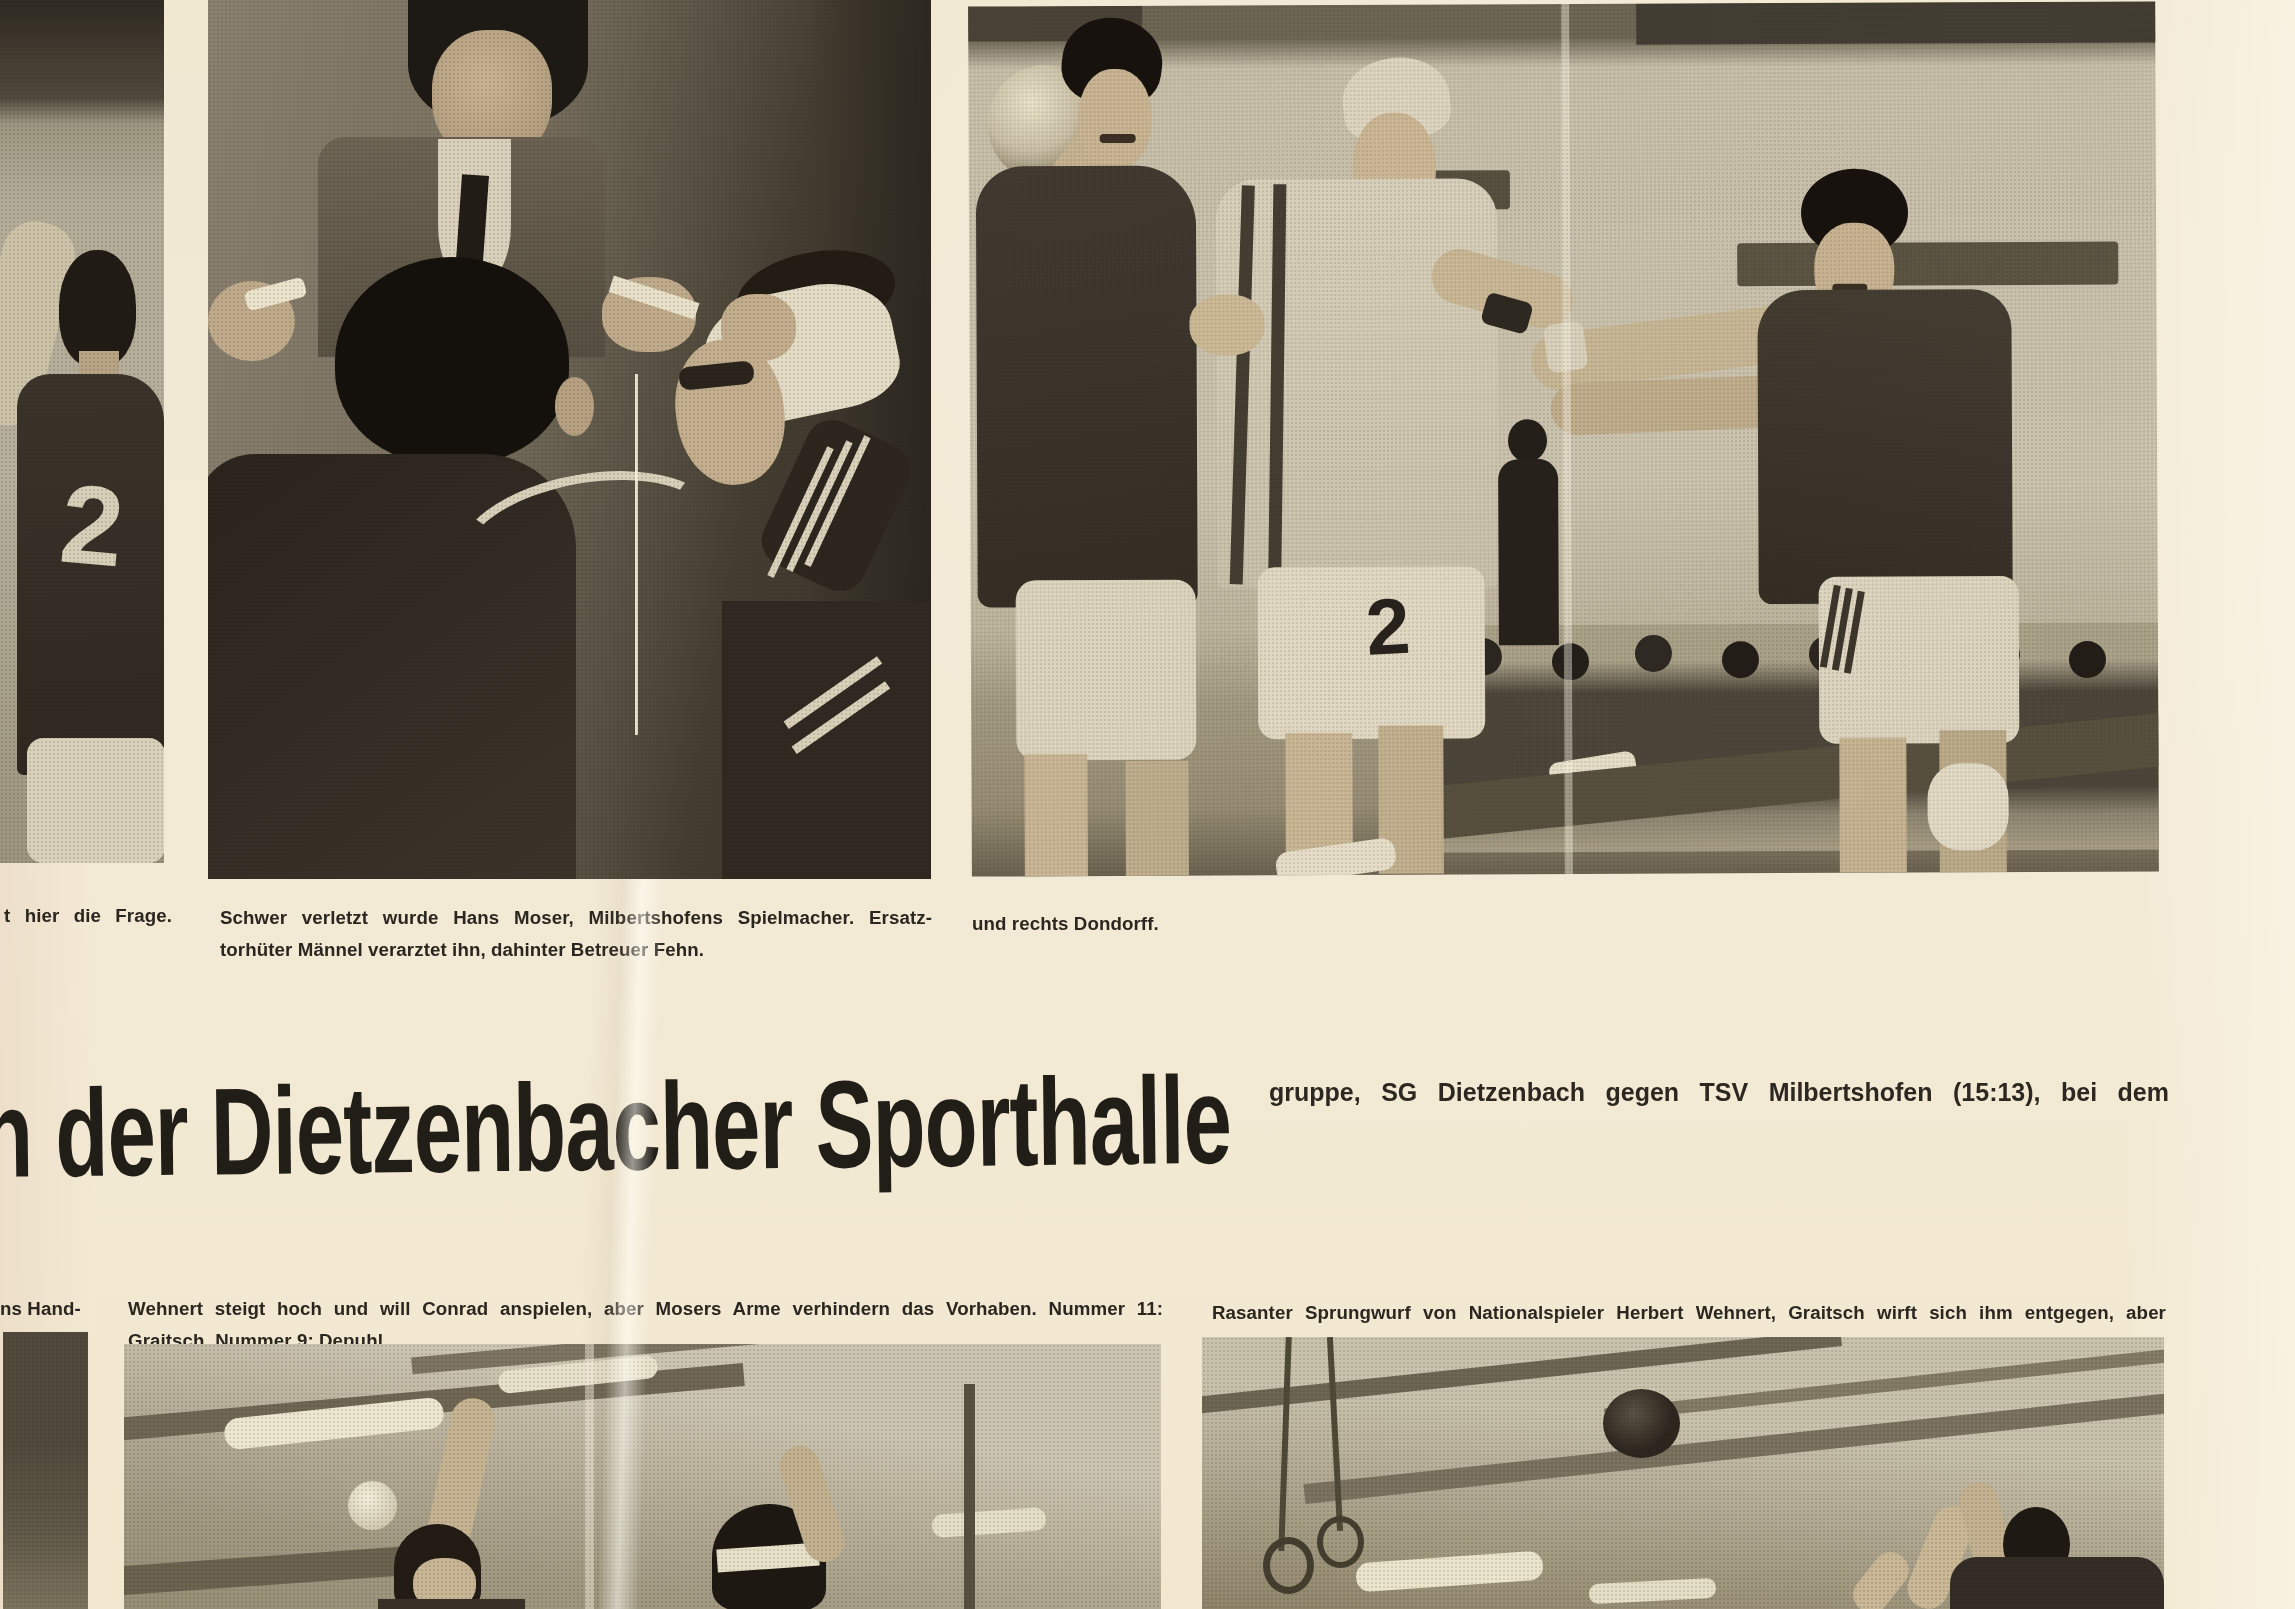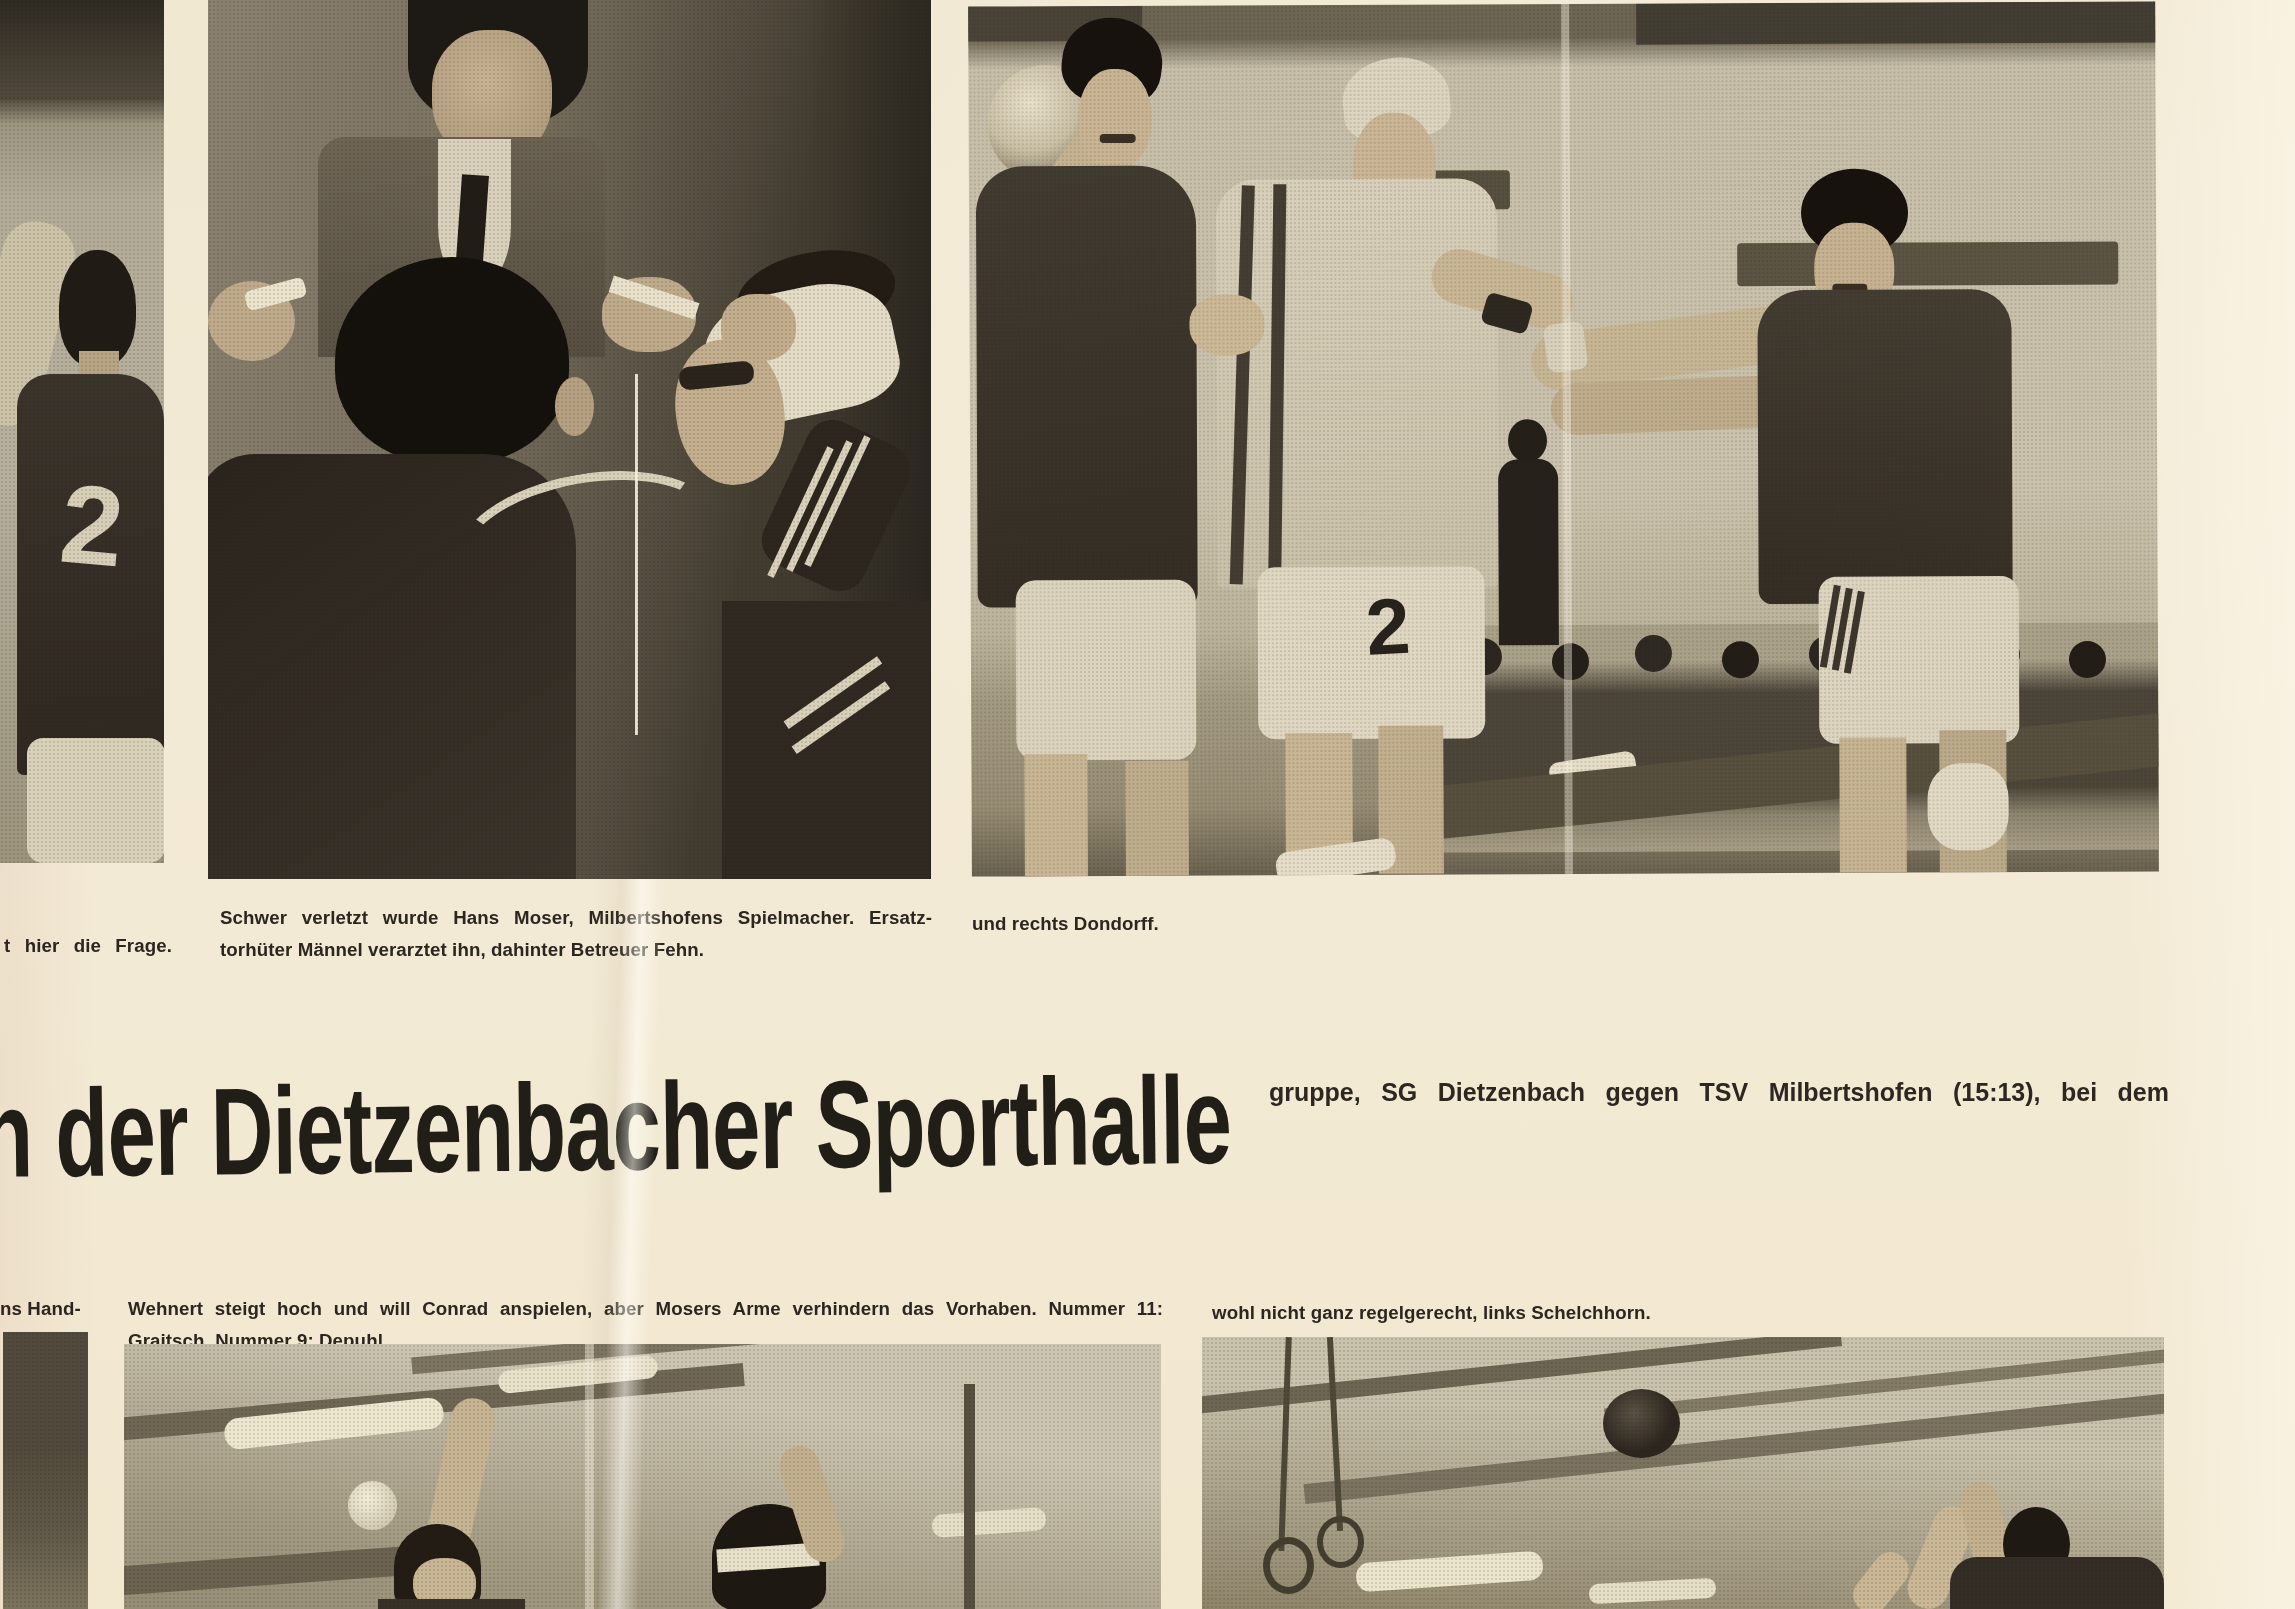--- a/index.html
+++ b/index.html
@@ -131,21 +131,21 @@
     <div class="el" style="left:848px;top:574px;width:200px;height:167px;background:#ddd5bf;border-radius:17.4px;"></div>
     <div class="el" style="left:856px;top:582px;width:6.7px;height:83px;background:#3c362c;transform:rotate(10deg);"></div>
     <div class="el" style="left:868px;top:585px;width:6.7px;height:83px;background:#3c362c;transform:rotate(10deg);"></div>
     <div class="el" style="left:880px;top:588px;width:6.7px;height:83px;background:#3c362c;transform:rotate(10deg);"></div>
     <div class="el" style="left:868px;top:735px;width:67px;height:135px;background:#c6b492;"></div>
     <div class="el" style="left:968px;top:728px;width:67px;height:142px;background:#bcab8a;"></div>
     <div class="el" style="left:956px;top:761px;width:81px;height:87px;background:#e2dac4;border-radius:40%;"></div>
     <div class="el" style="left:593px;top:0;width:8px;height:870px;background:rgba(247,240,223,.45);"></div>
   </section>
 
-  <div class="cap" style="left:4px;top:930px;width:168px;">
+  <div class="cap" style="left:4px;top:900px;width:168px;">
     <div class="just">t hier die Frage.</div>
   </div>
 
   <div class="cap" style="left:220px;top:902px;width:712px;">
     <div class="just">Schwer verletzt wurde Hans Moser, Milbertshofens Spielmacher. Ersatz-</div>
     <div>torhüter Männel verarztet ihn, dahinter Betreuer Fehn.</div>
   </div>
 
   <div class="cap" style="left:972px;top:908px;width:1185px;">
     <div>und rechts Dondorff.</div>
@@ -160,20 +160,21 @@
   <div class="cap" style="left:0;top:1293px;width:90px;">
     <div>ns Hand-</div>
   </div>
 
   <div class="cap" style="left:128px;top:1293px;width:1035px;">
     <div class="just">Wehnert steigt hoch und will Conrad anspielen, aber Mosers Arme verhindern das Vorhaben. Nummer 11:</div>
     <div>Graitsch. Nummer 9: Depuhl.</div>
   </div>
 
   <div class="cap" style="left:1212px;top:1297px;width:954px;">
+    <div class="just">Rasanter Sprungwurf von Nationalspieler Herbert Wehnert, Graitsch wirft sich ihm entgegen, aber</div>
     <div>wohl nicht ganz regelgerecht, links Schelchhorn.</div>
   </div>
 
   <section class="photo" style="left:2.7px;top:1332px;width:85px;height:278px;
                   background:linear-gradient(180deg,#514a3c 0 40%,#5f5747 70%,#7d745f 100%);"></section>
 
   <section class="photo" style="left:124px;top:1344px;width:1037px;height:266px;
                   background:linear-gradient(190deg,#ccc5b1 0 30%,#b4ac96 55%,#a29a82 75%,#968d75 100%);">
     <div class="el" style="left:-20px;top:47px;width:641px;height:23px;background:#6f6754;transform:rotate(-5deg);"></div>
     <div class="el" style="left:287px;top:-6.7px;width:468px;height:17.4px;background:#7d7561;transform:rotate(-5deg);"></div>

